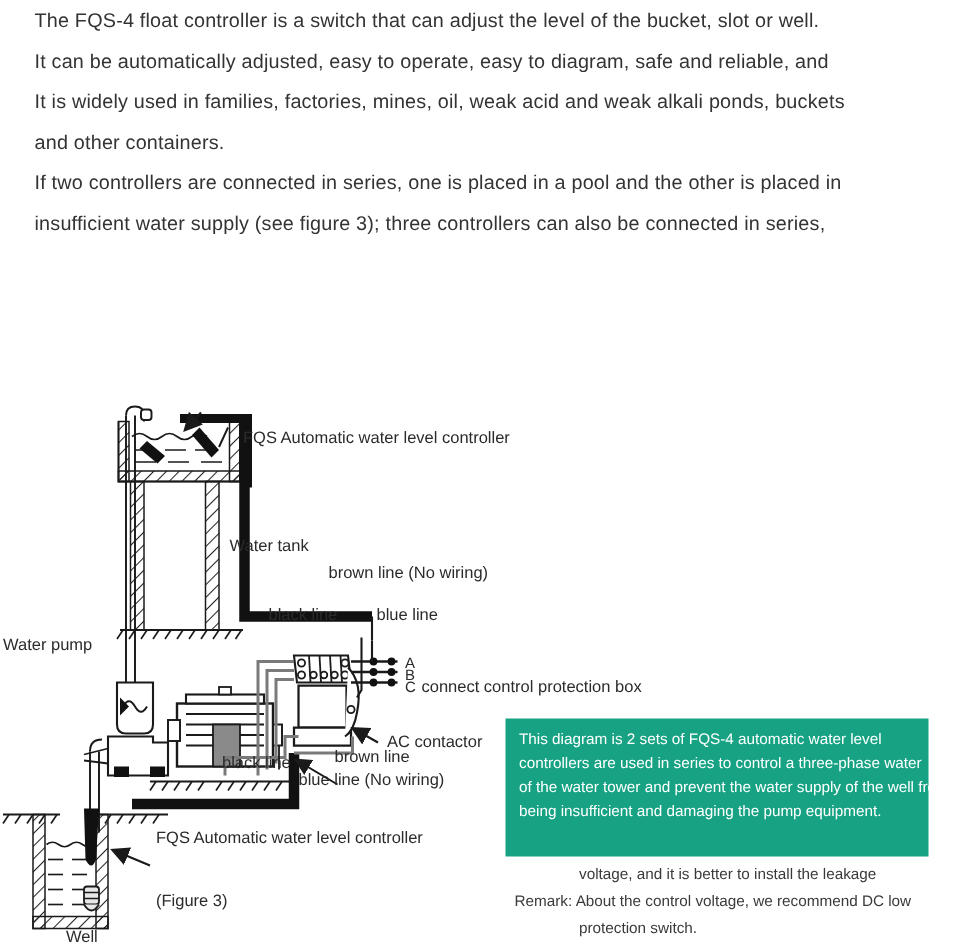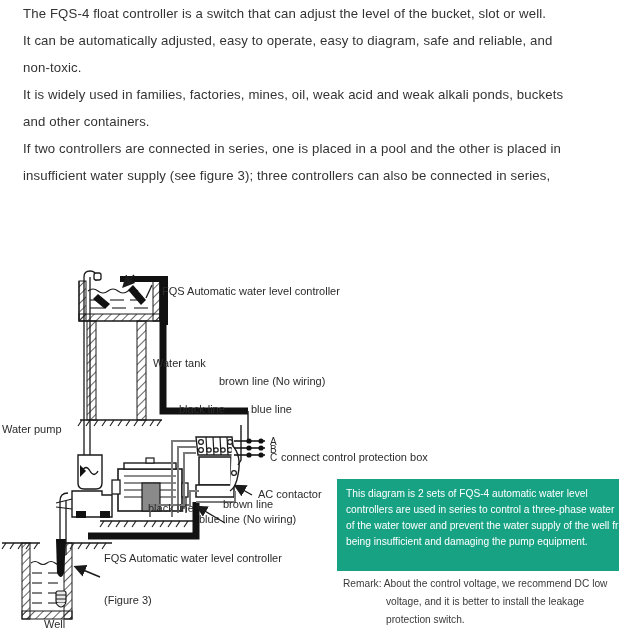--- a/index.html
+++ b/index.html
@@ -96,21 +96,20 @@
   }
 </style>
 </head>
 <body>
 
 <div id="page">
 
   <div id="prose">
     <div class="line">The FQS-4 float controller is a switch that can adjust the level of the bucket, slot or well.</div>
     <div class="line">It can be automatically adjusted, easy to operate, easy to diagram, safe and reliable, and</div>
-    <div class="line">non-toxic.</div>
     <div class="line">It is widely used in families, factories, mines, oil, weak acid and weak alkali ponds, buckets</div>
     <div class="line">and other containers.</div>
     <div class="line">If two controllers are connected in series, one is placed in a pool and the other is placed in</div>
     <div class="line">insufficient water supply (see figure 3); three controllers can also be connected in series,</div>
   </div>
 
   <div id="diagram">
     <svg width="640" height="375" viewBox="0 0 640 375" xmlns="http://www.w3.org/2000/svg">
       <defs>
         <pattern id="hatchDiag" width="6" height="6" patternUnits="userSpaceOnUse" patternTransform="rotate(45)">
@@ -379,18 +378,18 @@
   </div>
 
   <div id="green-box">
     <div class="gline">This diagram is 2 sets of FQS-4 automatic water level</div>
     <div class="gline">controllers are used in series to control a three-phase water</div>
     <div class="gline">of the water tower and prevent the water supply of the well from</div>
     <div class="gline">being insufficient and damaging the pump equipment.</div>
   </div>
 
   <div id="remark">
+    <div class="rline indent">voltage, and it is better to install the leakage</div>
     <div class="rline">Remark: About the control voltage, we recommend DC low</div>
-    <div class="rline indent">voltage, and it is better to install the leakage</div>
     <div class="rline indent">protection switch.</div>
   </div>
 
 </div>
 
 </body></html>

